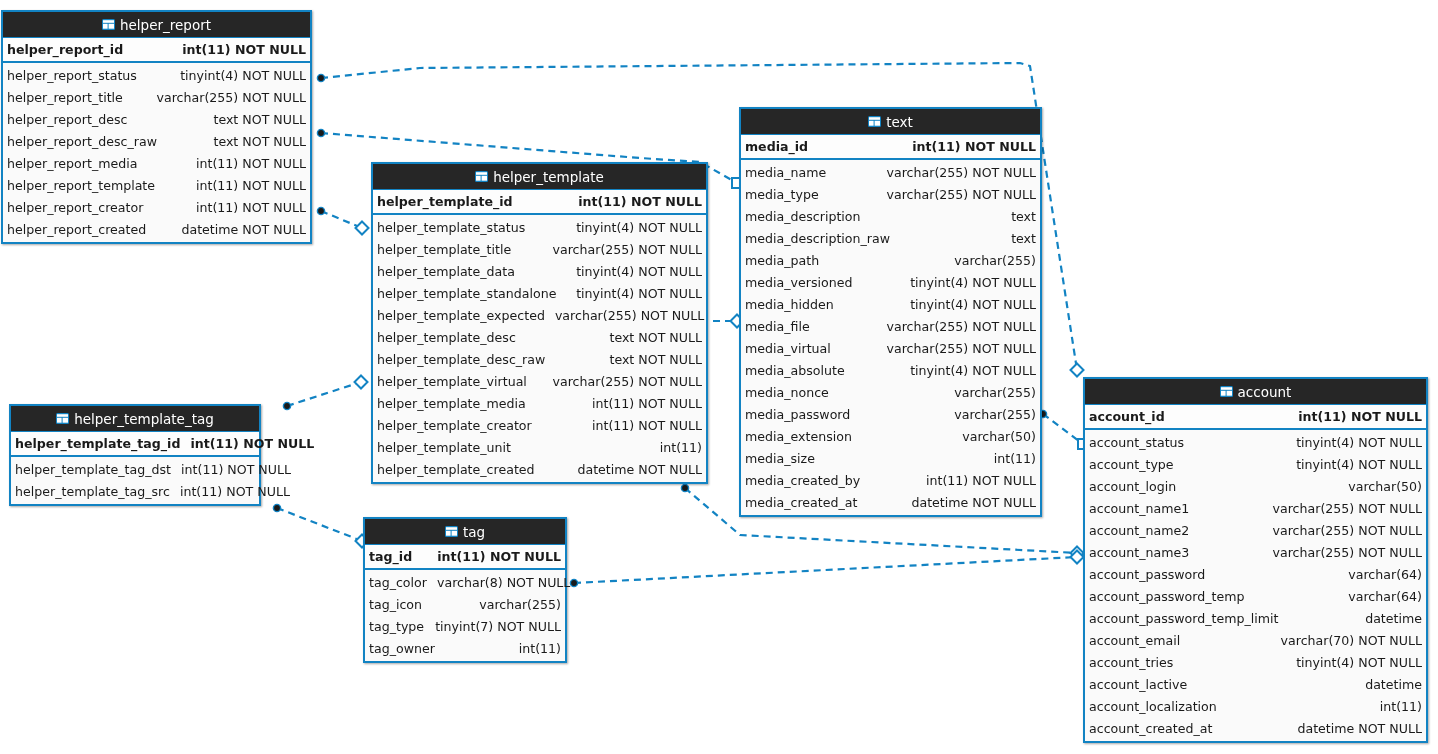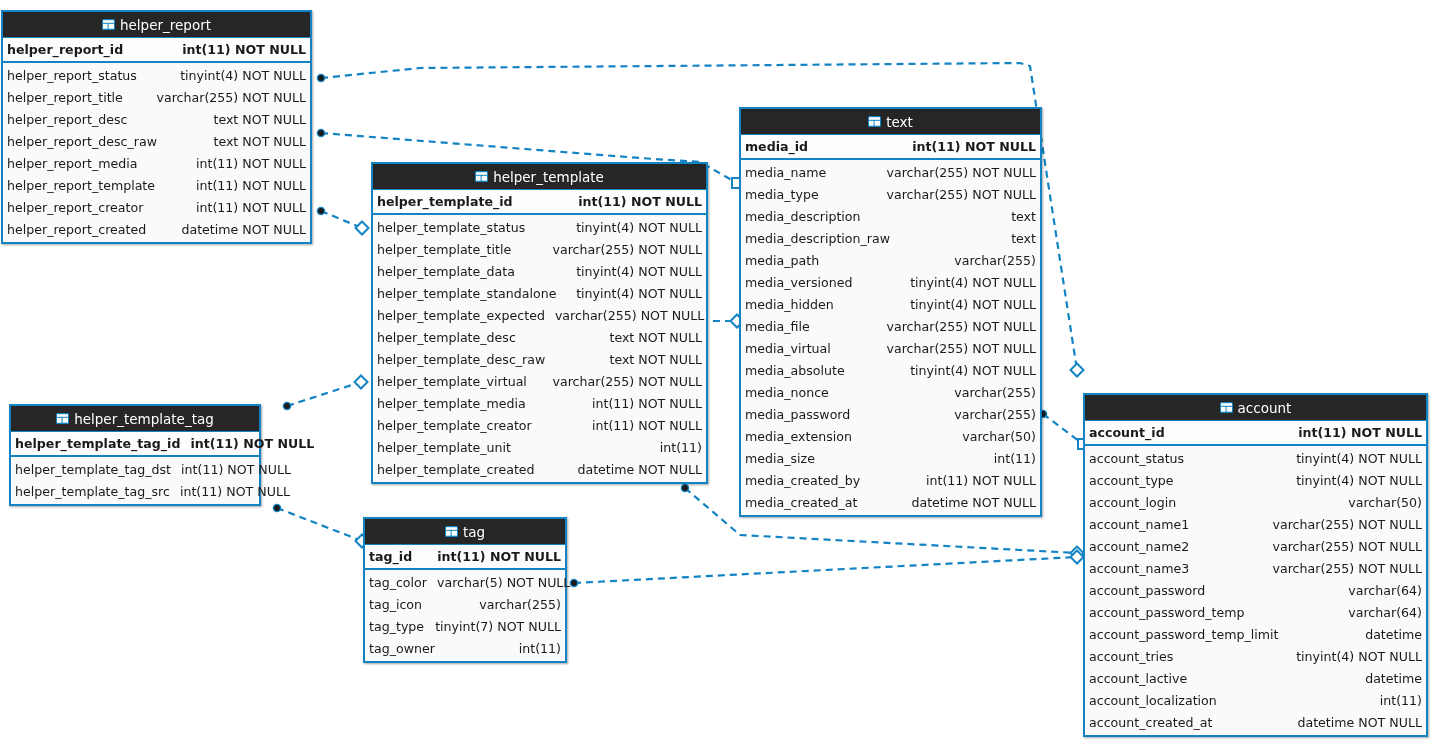--- a/index.html
+++ b/index.html
@@ -296,21 +296,21 @@
         <div class="row">
           <span class="col-name">media_created_by</span>
           <span class="col-type">int(11) NOT NULL</span>
         </div>
         <div class="row">
           <span class="col-name">media_created_at</span>
           <span class="col-type">datetime NOT NULL</span>
         </div>
       </div>
     </div>
-    <div class="table-box" style="left: 1083px; top: 377px; width: 345px; margin-top: 16px;">
+    <div class="table-box" style="left: 1083px; top: 377px; width: 345px;">
       <div class="tbl-header"><span class="tbl-icon"><svg width="13" height="11" viewBox="0 0 13 11">
             <rect x="0" y="0" width="13" height="11" rx="1.5" fill="#1283c3"></rect>
             <rect x="1" y="1.2" width="11" height="2.6" fill="#ffffff"></rect>
             <rect x="1" y="4.8" width="4.6" height="4.9" fill="#ffffff"></rect>
             <rect x="6.6" y="4.8" width="5.4" height="4.9" fill="#ffffff"></rect>
           </svg></span><span class="tname">account</span></div>
       <div class="pk-row">
         <div class="row">
           <span class="col-name">account_id</span>
           <span class="col-type">int(11) NOT NULL</span>
@@ -347,20 +347,24 @@
         </div>
         <div class="row">
           <span class="col-name">account_password_temp</span>
           <span class="col-type">varchar(64)</span>
         </div>
         <div class="row">
           <span class="col-name">account_password_temp_limit</span>
           <span class="col-type">datetime</span>
         </div>
         <div class="row">
+          <span class="col-name">account_email</span>
+          <span class="col-type">varchar(70) NOT NULL</span>
+        </div>
+        <div class="row">
           <span class="col-name">account_tries</span>
           <span class="col-type">tinyint(4) NOT NULL</span>
         </div>
         <div class="row">
           <span class="col-name">account_lactive</span>
           <span class="col-type">datetime</span>
         </div>
         <div class="row">
           <span class="col-name">account_localization</span>
           <span class="col-type">int(11)</span>
@@ -404,21 +408,21 @@
           </svg></span><span class="tname">tag</span></div>
       <div class="pk-row">
         <div class="row">
           <span class="col-name">tag_id</span>
           <span class="col-type">int(11) NOT NULL</span>
         </div>
       </div>
       <div class="body-rows">
         <div class="row">
           <span class="col-name">tag_color</span>
-          <span class="col-type">varchar(5) NOT NULL</span>
+          <span class="col-type">varchar(8) NOT NULL</span>
         </div>
         <div class="row">
           <span class="col-name">tag_icon</span>
           <span class="col-type">varchar(255)</span>
         </div>
         <div class="row">
           <span class="col-name">tag_type</span>
           <span class="col-type">tinyint(7) NOT NULL</span>
         </div>
         <div class="row">

